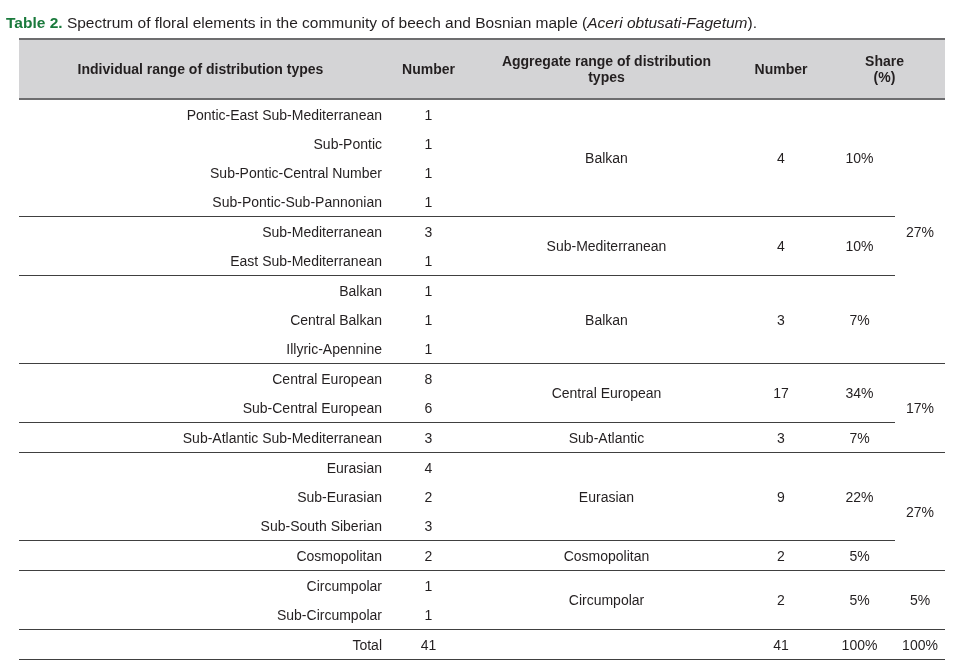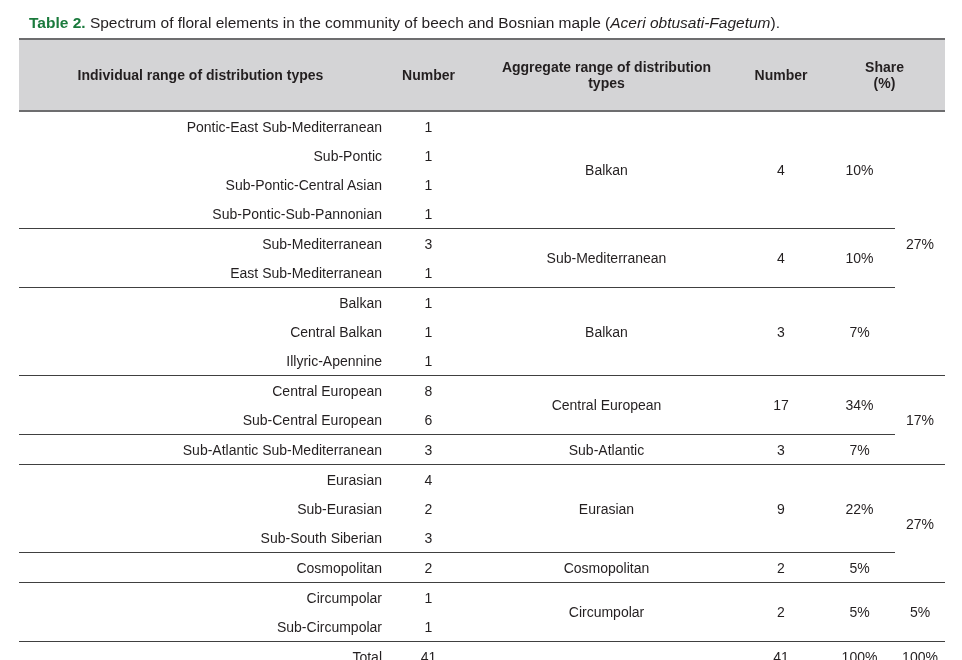--- a/index.html
+++ b/index.html
@@ -1,24 +1,24 @@
 <!DOCTYPE html>
 <html><head>
 <meta charset="utf-8">
 <style>
   html, body { margin:0; padding:0; background:#ffffff; }
   body { width:962px; height:660px; position:relative; overflow:hidden;
          font-family:"Liberation Sans", "DejaVu Sans", sans-serif; color:#231f20; }
-  .caption { position:absolute; left:29px; top:14px; font-size:15.5px; white-space:nowrap; color:#231f20; }
+  .caption { position:absolute; left:6px; top:14px; font-size:15.5px; white-space:nowrap; color:#231f20; }
   .caption .label { color:#1a7a3c; font-weight:bold; }
   .caption i { font-style:italic; }
   table { position:absolute; left:19px; top:38px; width:926px; border-collapse:collapse; font-size:14px; table-layout:fixed; }
   col.c1 { width:363px; } col.c2 { width:93px; } col.c3 { width:263px; }
   col.c4 { width:86px; } col.c5 { width:71px; } col.c6 { width:50px; }
-  thead th { background:#d4d4d6; font-weight:bold; height:42px; padding:14px; border-top:2px solid #6d6d6f; border-bottom:2px solid #6d6d6f; text-align:center; vertical-align:middle; line-height:16px; }
+  thead th { background:#d4d4d6; font-weight:bold; height:42px; padding:8px; border-top:2px solid #6d6d6f; border-bottom:2px solid #6d6d6f; text-align:center; vertical-align:middle; line-height:16px; }
   tbody td { height:29px; padding:0; vertical-align:middle; text-align:center; }
   tbody td.name { text-align:right; padding-left:6px; }
   td.bb { border-bottom:1.5px solid #404040; }
   tr.total td { border-bottom:1.5px solid #404040;margin-top:28px; }
 </style>
 </head>
 <body>
 
 <div class="caption"><span class="label">Table 2.</span><span> Spectrum of floral elements in the community of beech and Bosnian maple (</span><i>Aceri obtusati-Fagetum</i><span>).</span></div>
 
@@ -47,21 +47,21 @@
         <td rowspan="4" class="bb">Balkan</td>
         <td rowspan="4" class="bb">4</td>
         <td rowspan="4" class="bb">10%</td>
         <td rowspan="9" class="bb" style="vertical-align: middle; padding-top: 0px;">27%</td>
       </tr>
       <tr>
         <td class="name">Sub-Pontic</td>
         <td class="">1</td>
       </tr>
       <tr>
-        <td class="name">Sub-Pontic-Central Asian</td>
+        <td class="name">Sub-Pontic-Central Number</td>
         <td class="">1</td>
       </tr>
       <tr>
         <td class="name bb">Sub-Pontic-Sub-Pannonian</td>
         <td class="bb">1</td>
       </tr>
       <tr>
         <td class="name">Sub-Mediterranean</td>
         <td class="">3</td>
         <td rowspan="2" class="bb">Sub-Mediterranean</td>

